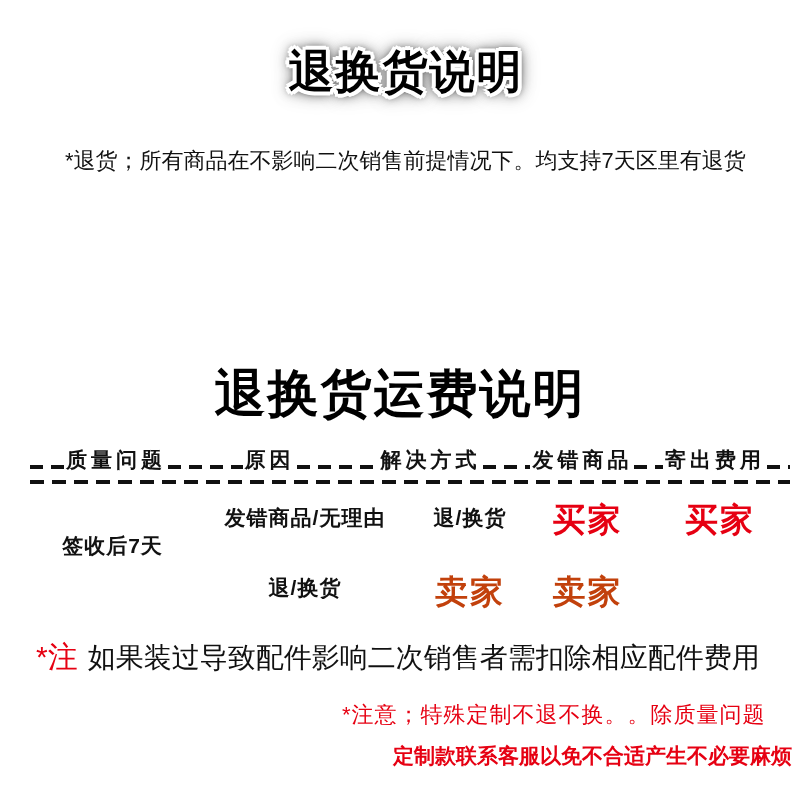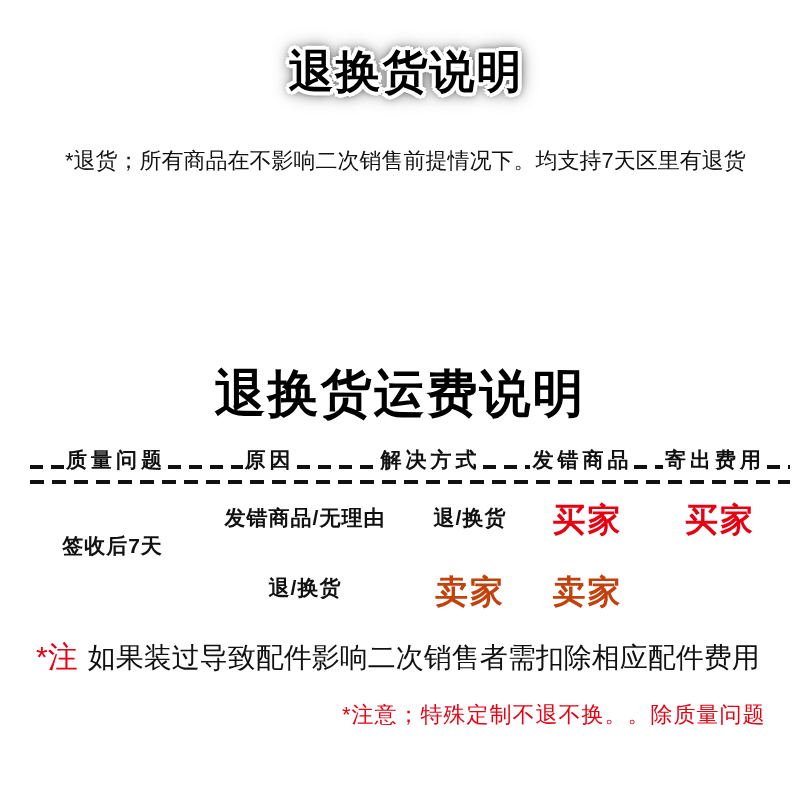--- a/index.html
+++ b/index.html
@@ -132,14 +132,15 @@
       <div class="cell txt r2">退/换货</div>
       <div class="cell fee seller r2">卖家</div>
       <div class="cell fee seller r2">卖家</div>
     </div>
   </div>
 
   <p class="note"><span class="note-prefix">*注</span><span>如果装过导致配件影响二次销售者需扣除相应配件费用</span></p>
 
   <p class="warning">*注意；特殊定制不退不换。。除质量问题</p>
 
+  <p class="bottom-note">定制款联系客服以免不合适产生不必要麻烦</p>
 
 </div>
 
 </body></html>

